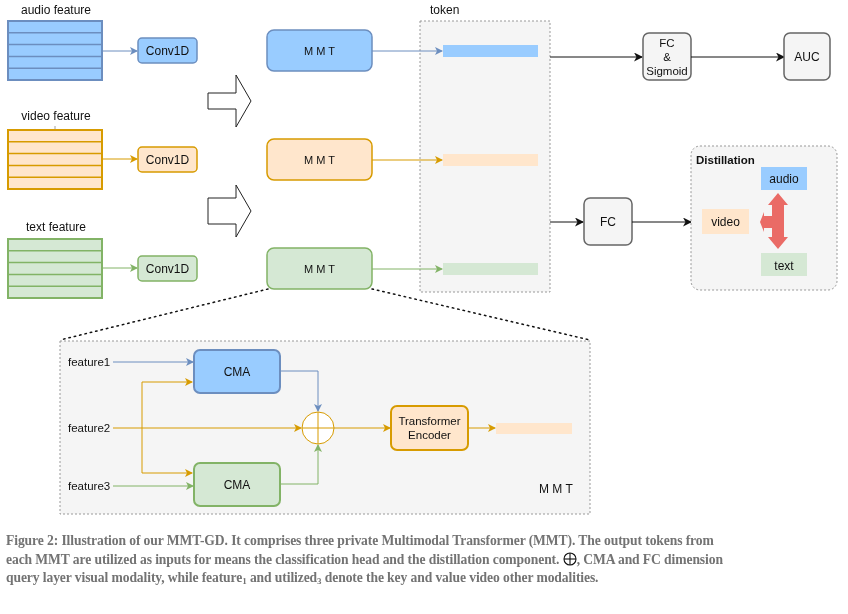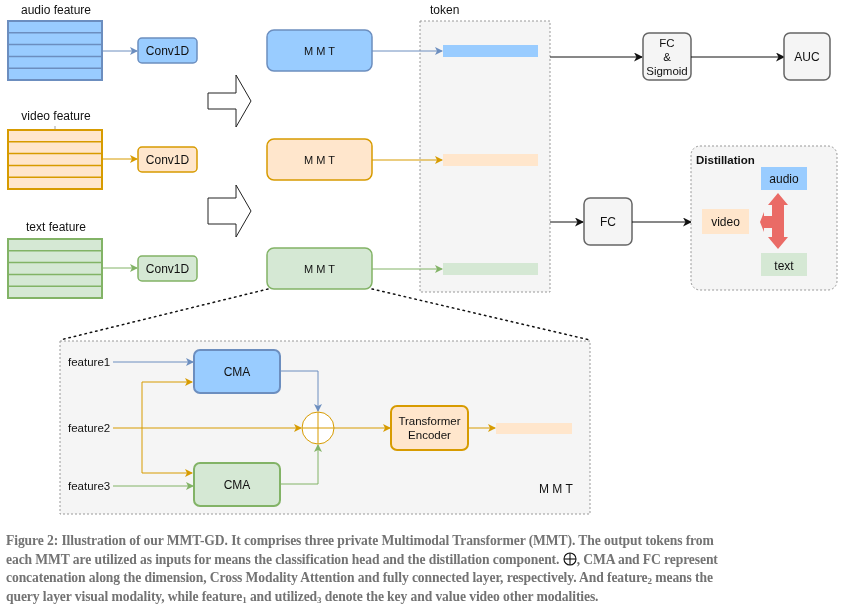--- a/index.html
+++ b/index.html
@@ -188,16 +188,15 @@
     <rect x="496" y="423" width="76" height="11" fill="#ffe6cc"></rect>
   </g>
 </svg>
 
 <div class="caption">
   <div>Figure 2: Illustration of our MMT-GD. It comprises three private Multimodal Transformer (MMT). The output tokens from</div>
   <div><span>each MMT are utilized as inputs for means the classification head and the distillation component.</span> <svg class="oplus" viewBox="0 0 14 14">
         <circle cx="7" cy="7" r="6" fill="none" stroke="#111" stroke-width="1.1"></circle>
         <line x1="1" y1="7" x2="13" y2="7" stroke="#111" stroke-width="1.1"></line>
         <line x1="7" y1="1" x2="7" y2="13" stroke="#111" stroke-width="1.1"></line>
-      </svg><span>, CMA and FC represent</span></div>
-  <div><span>concatenation along the dimension, Cross Modality Attention and fully connected layer, respectively. And feature</span><sub>2</sub><span> means the</span></div>
+      </svg><span>, CMA and FC dimension</span></div>
   <div><span>query layer visual modality, while feature</span><sub>1</sub><span> and utilized</span><sub>3</sub><span> denote the key and value video other modalities.</span></div>
 </div>
 
 </body></html>

